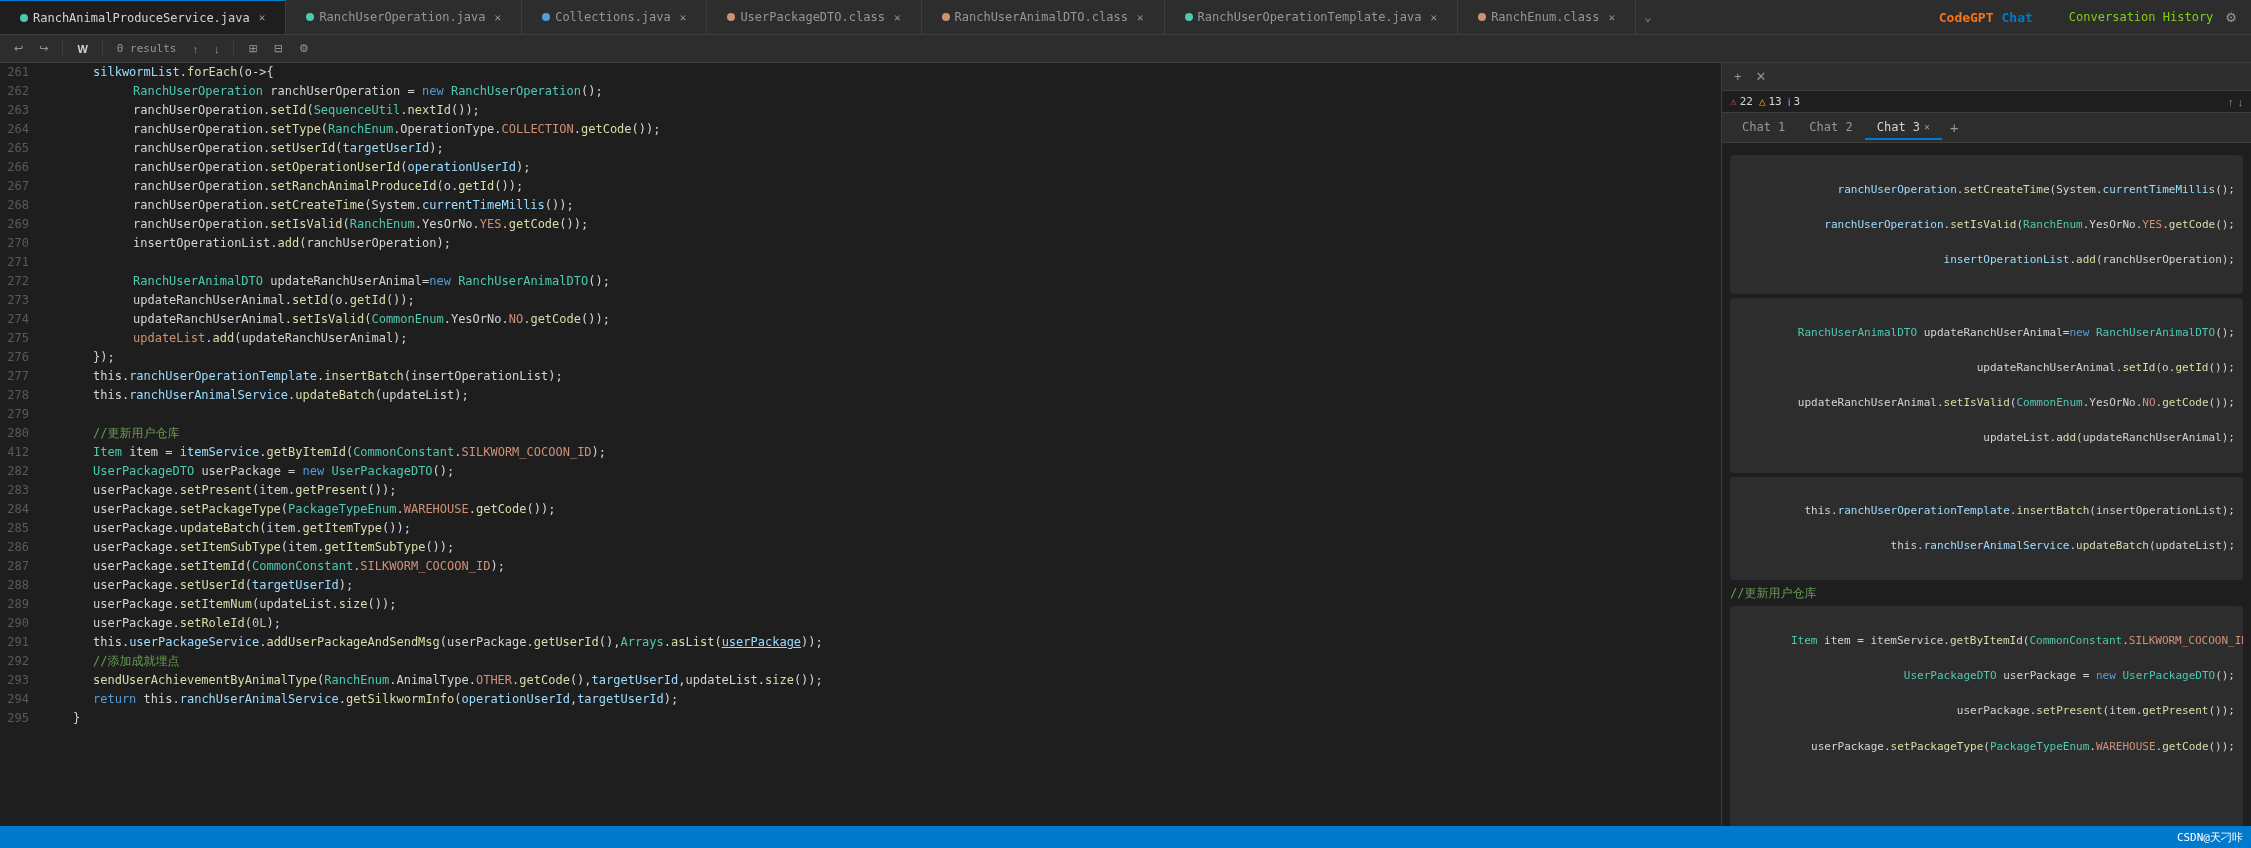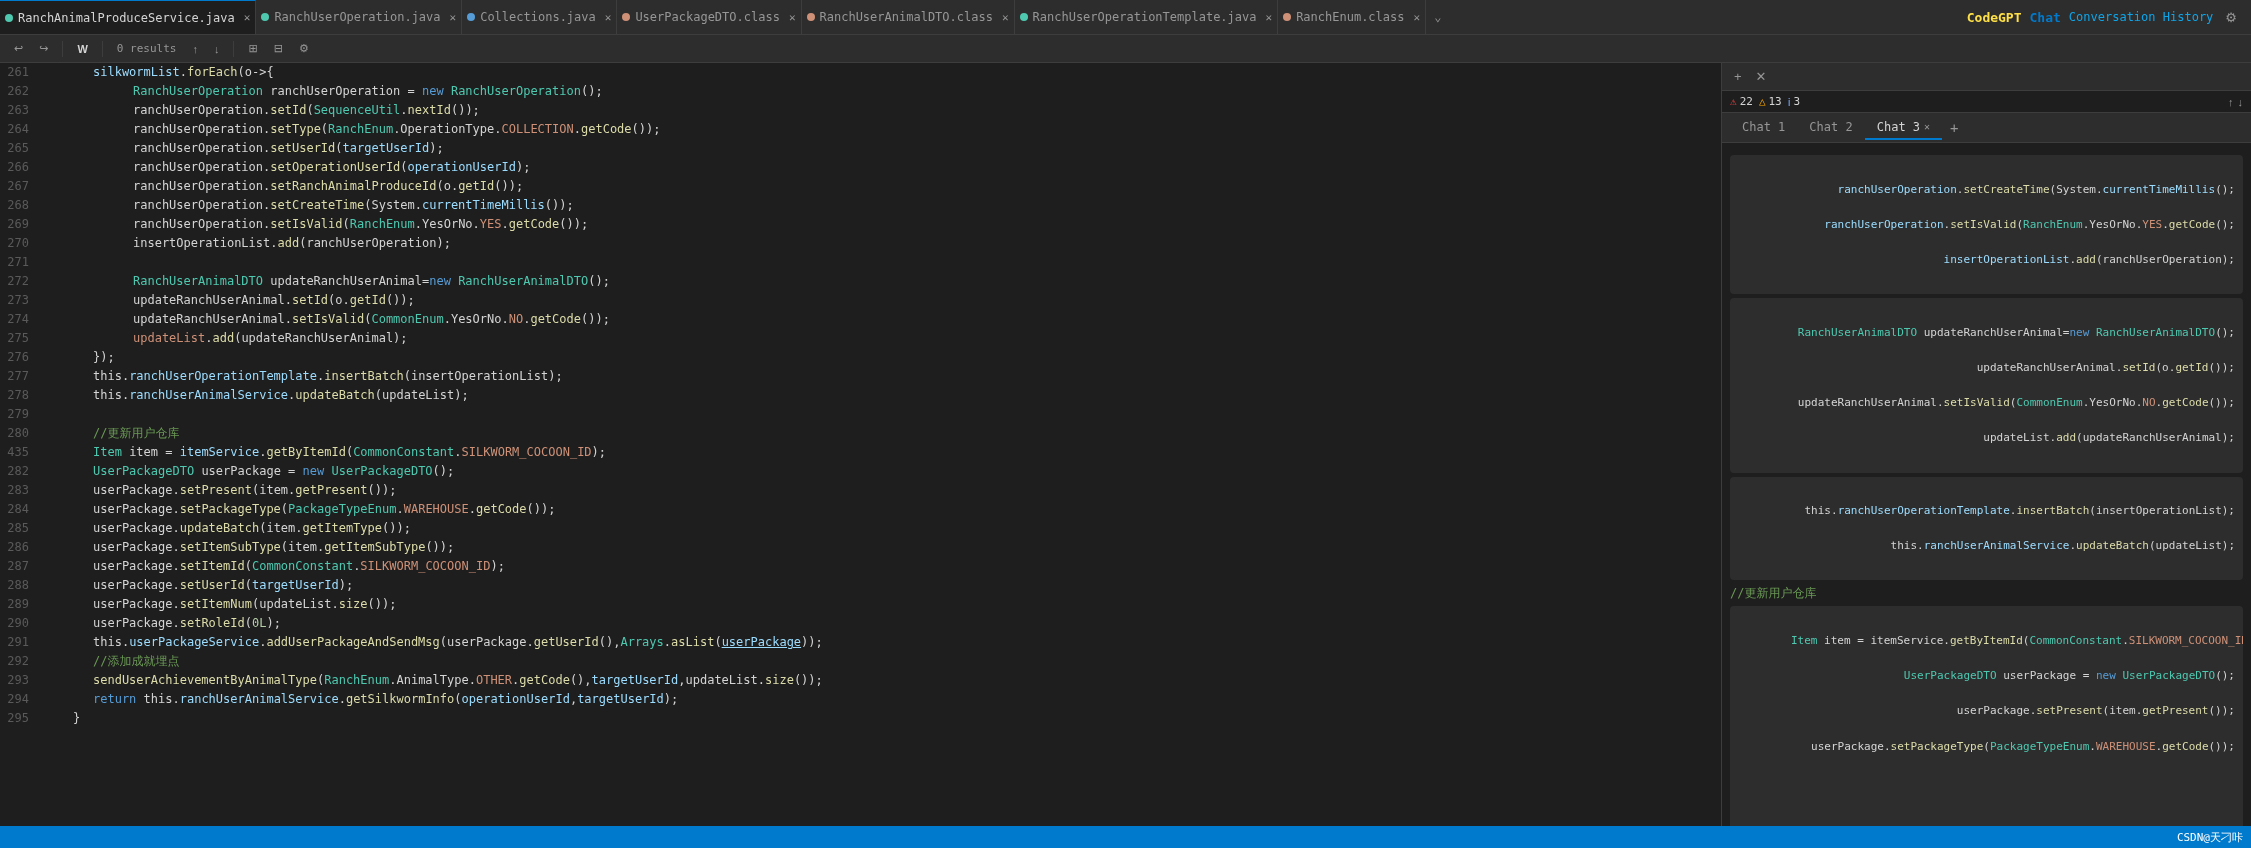--- a/index.html
+++ b/index.html
@@ -3,21 +3,21 @@
   <meta charset="utf-8">
   <style>
     * { margin: 0; padding: 0; box-sizing: border-box; }
     body { font-family: 'Consolas', 'Monaco', monospace; background: #1e1e1e; color: #d4d4d4; font-size: 12px; overflow: hidden; height: 848px; display: flex; flex-direction: column; }
 
     
     .tab-bar {
       display: flex; align-items: center; background: #2d2d2d; height: 35px; border-bottom: 1px solid #3d3d3d; overflow: hidden; flex-shrink: 0;
     }
     .tab {
-      display: flex; align-items: center; padding: 0 5px; height: 100%; border-right: 1px solid #3d3d3d; cursor: pointer; white-space: nowrap; font-size: 12px; color: #969696; gap: 5px; flex-shrink: 0;
+      display: flex; align-items: center; padding: 0 20px; height: 100%; border-right: 1px solid #3d3d3d; cursor: pointer; white-space: nowrap; font-size: 12px; color: #969696; gap: 5px; flex-shrink: 0;
     }
     .tab.active { background: #1e1e1e; color: #d4d4d4; border-top: 1px solid #007acc; }
     .tab .dot { width: 8px; height: 8px; border-radius: 50%; background: #4ec9b0; flex-shrink: 0; }
     .tab .dot.blue { background: #569cd6; }
     .tab .dot.orange { background: #ce9178; }
     .tab .close-tab { margin-left: 4px; color: #969696; font-size: 11px; cursor: pointer; }
     .tab-overflow { padding: 0 8px; color: #969696; cursor: pointer; }
     .tab-right-section { margin-left: auto; display: flex; align-items: center; padding: 0 10px; gap: 8px; }
 
     
@@ -166,23 +166,23 @@
     <span>RanchUserOperationTemplate.java</span>
     <span class="close-tab">✕</span>
   </div>
   <div class="tab">
     <span class="dot orange"></span>
     <span>RanchEnum.class</span>
     <span class="close-tab">✕</span>
   </div>
   <div class="tab-overflow">⌄</div>
   <div class="tab-right-section">
-    <span style="color:#fde047;font-size:13px;font-weight:bold;">CodeGPT</span>
+    <span style="color:#f97316;font-size:13px;font-weight:bold;">CodeGPT</span>
     <span style="color:#007acc;font-size:13px;font-weight:bold;">Chat</span>
-    <span style="color:#0ea5e9;font-size:12px;cursor:pointer;">Conversation History</span>
+    <span style="color:#84cc16;font-size:12px;cursor:pointer;margin-left:28px;">Conversation History</span>
     <button class="icon-btn">⚙</button>
   </div>
 </div>
 
 <div class="toolbar">
   <button class="toolbar-btn">↩</button>
   <button class="toolbar-btn">↪</button>
   <div class="toolbar-sep"></div>
   <button class="toolbar-btn active" style="font-weight:bold;">W</button>
   <div class="toolbar-sep"></div>
@@ -212,21 +212,21 @@
       <div class="line-number">271</div>
       <div class="line-number">272</div>
       <div class="line-number">273</div>
       <div class="line-number">274</div>
       <div class="line-number">275</div>
       <div class="line-number">276</div>
       <div class="line-number">277</div>
       <div class="line-number">278</div>
       <div class="line-number">279</div>
       <div class="line-number">280</div>
-      <div class="line-number">435</div>
+      <div class="line-number">412</div>
       <div class="line-number">282</div>
       <div class="line-number">283</div>
       <div class="line-number">284</div>
       <div class="line-number">285</div>
       <div class="line-number">286</div>
       <div class="line-number">287</div>
       <div class="line-number">288</div>
       <div class="line-number">289</div>
       <div class="line-number">290</div>
       <div class="line-number">291</div>

